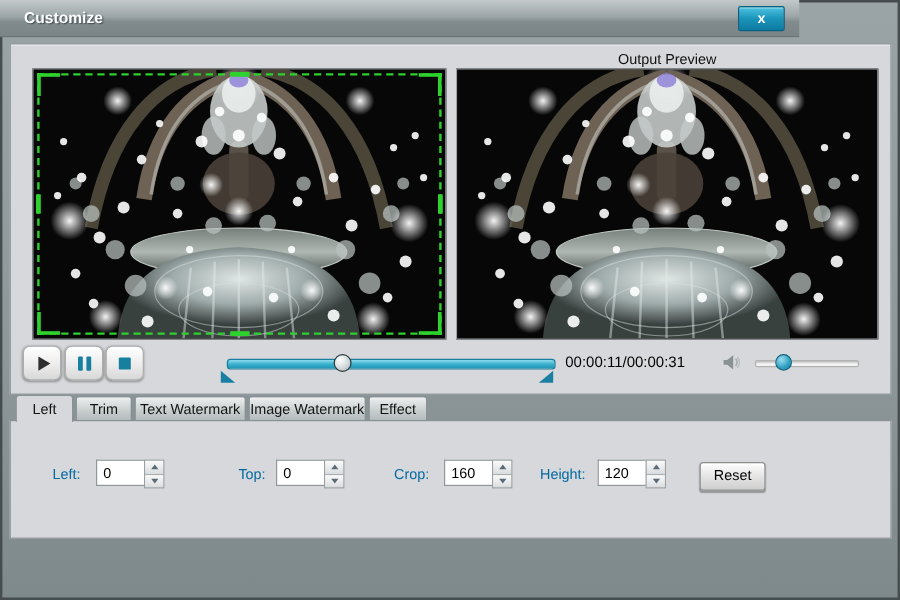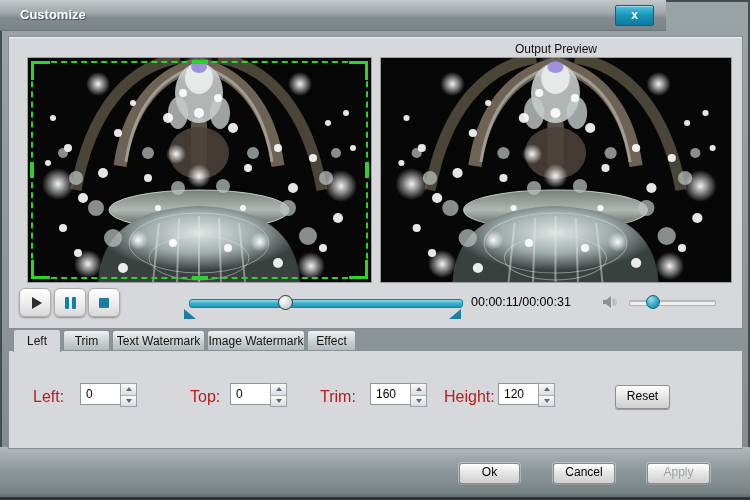--- a/index.html
+++ b/index.html
@@ -67,34 +67,34 @@
   
   .tab{position:absolute;top:330px;height:20px;line-height:20px;text-align:center;font-size:12px;color:#141414;
     border:1px solid #8a9194;border-bottom:none;border-radius:3px 3px 0 0;cursor:pointer;
     background:linear-gradient(180deg,#eef0f1 0%,#c6cccd 60%,#b2b9bb 100%);z-index:1;}
   .tab.active{top:329px;height:22px;line-height:22px;background:#d6d8db;z-index:3;}
   .tab.t0{left:13px;width:46px;} .tab.t1{left:63px;width:45px;} .tab.t2{left:112px;width:91px;}
   .tab.t3{left:207px;width:96px;} .tab.t4{left:307px;width:47px;}
   .tabpanel{position:absolute;left:8px;top:350px;width:733px;height:97px;
     background:#d6d8db;border:1px solid #8a9194;z-index:2;}
   
-  .fl{position:absolute;top:37px;font-size:16px;color:#b91c1c;text-align:left;}
+  .fl{position:absolute;top:37px;font-size:12px;color:#0369a1;text-align:center;}
   .fl.l0{left:24px;width:45px;} .fl.l1{left:181px;width:40px;} .fl.l2{left:311px;width:46px;} .fl.l3{left:435px;width:50px;}
   .spin{position:absolute;top:32px;display:flex;height:24px;}
   .spin.s0{left:71px;} .spin.s1{left:221px;} .spin.s2{left:361px;} .spin.s3{left:489px;}
   .spin input{width:40px;height:22px;box-sizing:border-box;border:1px solid #8f979a;border-right:none;
     font-family:"Liberation Sans",sans-serif;font-size:12px;padding:0 0 0 5px;background:#fff;color:#000;outline:none;}
   .spin .btns{display:flex;flex-direction:column;width:17px;height:24px;box-sizing:border-box;border:1px solid #9aa0a3;}
   .spin .btns div{flex:1;position:relative;cursor:pointer;background:linear-gradient(180deg,#fafafa,#dadddf);}
   .spin .btns div.up{border-bottom:1px solid #aab0b2;}
   .spin .btns div.up::after{content:"";position:absolute;left:50%;top:50%;margin:-2px 0 0 -3px;
     border-left:3px solid transparent;border-right:3px solid transparent;border-bottom:4px solid #5a6a77;}
   .spin .btns div.down::after{content:"";position:absolute;left:50%;top:50%;margin:-2px 0 0 -3px;
     border-left:3px solid transparent;border-right:3px solid transparent;border-top:4px solid #5a6a77;}
-  .resetbtn{position:absolute;left:606px;top:34px;width:53px;height:22px;border-radius:3px;cursor:pointer;
+  .resetbtn{position:absolute;left:574px;top:34px;width:53px;height:22px;border-radius:3px;cursor:pointer;
     background:linear-gradient(180deg,#fefefe 0%,#e4e4e4 50%,#cecece 100%);
     border:1px solid #8f8f8f;box-shadow:0 1px 1px rgba(0,0,0,.3),inset 0 1px 0 #fff;
     font-size:12px;color:#000;text-align:center;line-height:20px;}
   
   .footer{position:absolute;left:0;top:447px;width:750px;height:53px;
     background:linear-gradient(180deg,#b2b9bb 0%,#8d9799 45%,#798486 85%,#5a6466 100%);}
   .footer .edge{position:absolute;left:0;bottom:0;width:100%;height:3px;background:#2e3436;}
   .fbtn{position:absolute;top:16px;height:19px;border-radius:3px;cursor:pointer;
     background:linear-gradient(180deg,#ffffff 0%,#e6e6e6 45%,#cfcfcf 100%);
     border:1px solid #8b8b8b;box-shadow:0 0 0 1px rgba(255,255,255,.35),0 1px 1px rgba(0,0,0,.3);
@@ -285,41 +285,35 @@
 
     <span class="fl l1">Top:</span>
     <div class="spin s1">
       <input value="0" style="">
       <div class="btns">
           <div class="up"></div>
           <div class="down"></div>
         </div>
     </div>
 
-    <span class="fl l2">Trim:</span>
+    <span class="fl l2">Crop:</span>
     <div class="spin s2">
       <input value="160" style="">
       <div class="btns">
           <div class="up"></div>
           <div class="down"></div>
         </div>
     </div>
 
     <span class="fl l3">Height:</span>
     <div class="spin s3">
       <input value="120" style="">
       <div class="btns">
           <div class="up"></div>
           <div class="down"></div>
         </div>
     </div>
 
     <div class="resetbtn">Reset</div>
   </div>
 
-  <div class="footer">
-    <div class="fbtn ok">Ok</div>
-    <div class="fbtn cancel">Cancel</div>
-    <div class="fbtn apply">Apply</div>
-    <div class="edge"></div>
-  </div>
 
 </div>
 
 </body></html>

